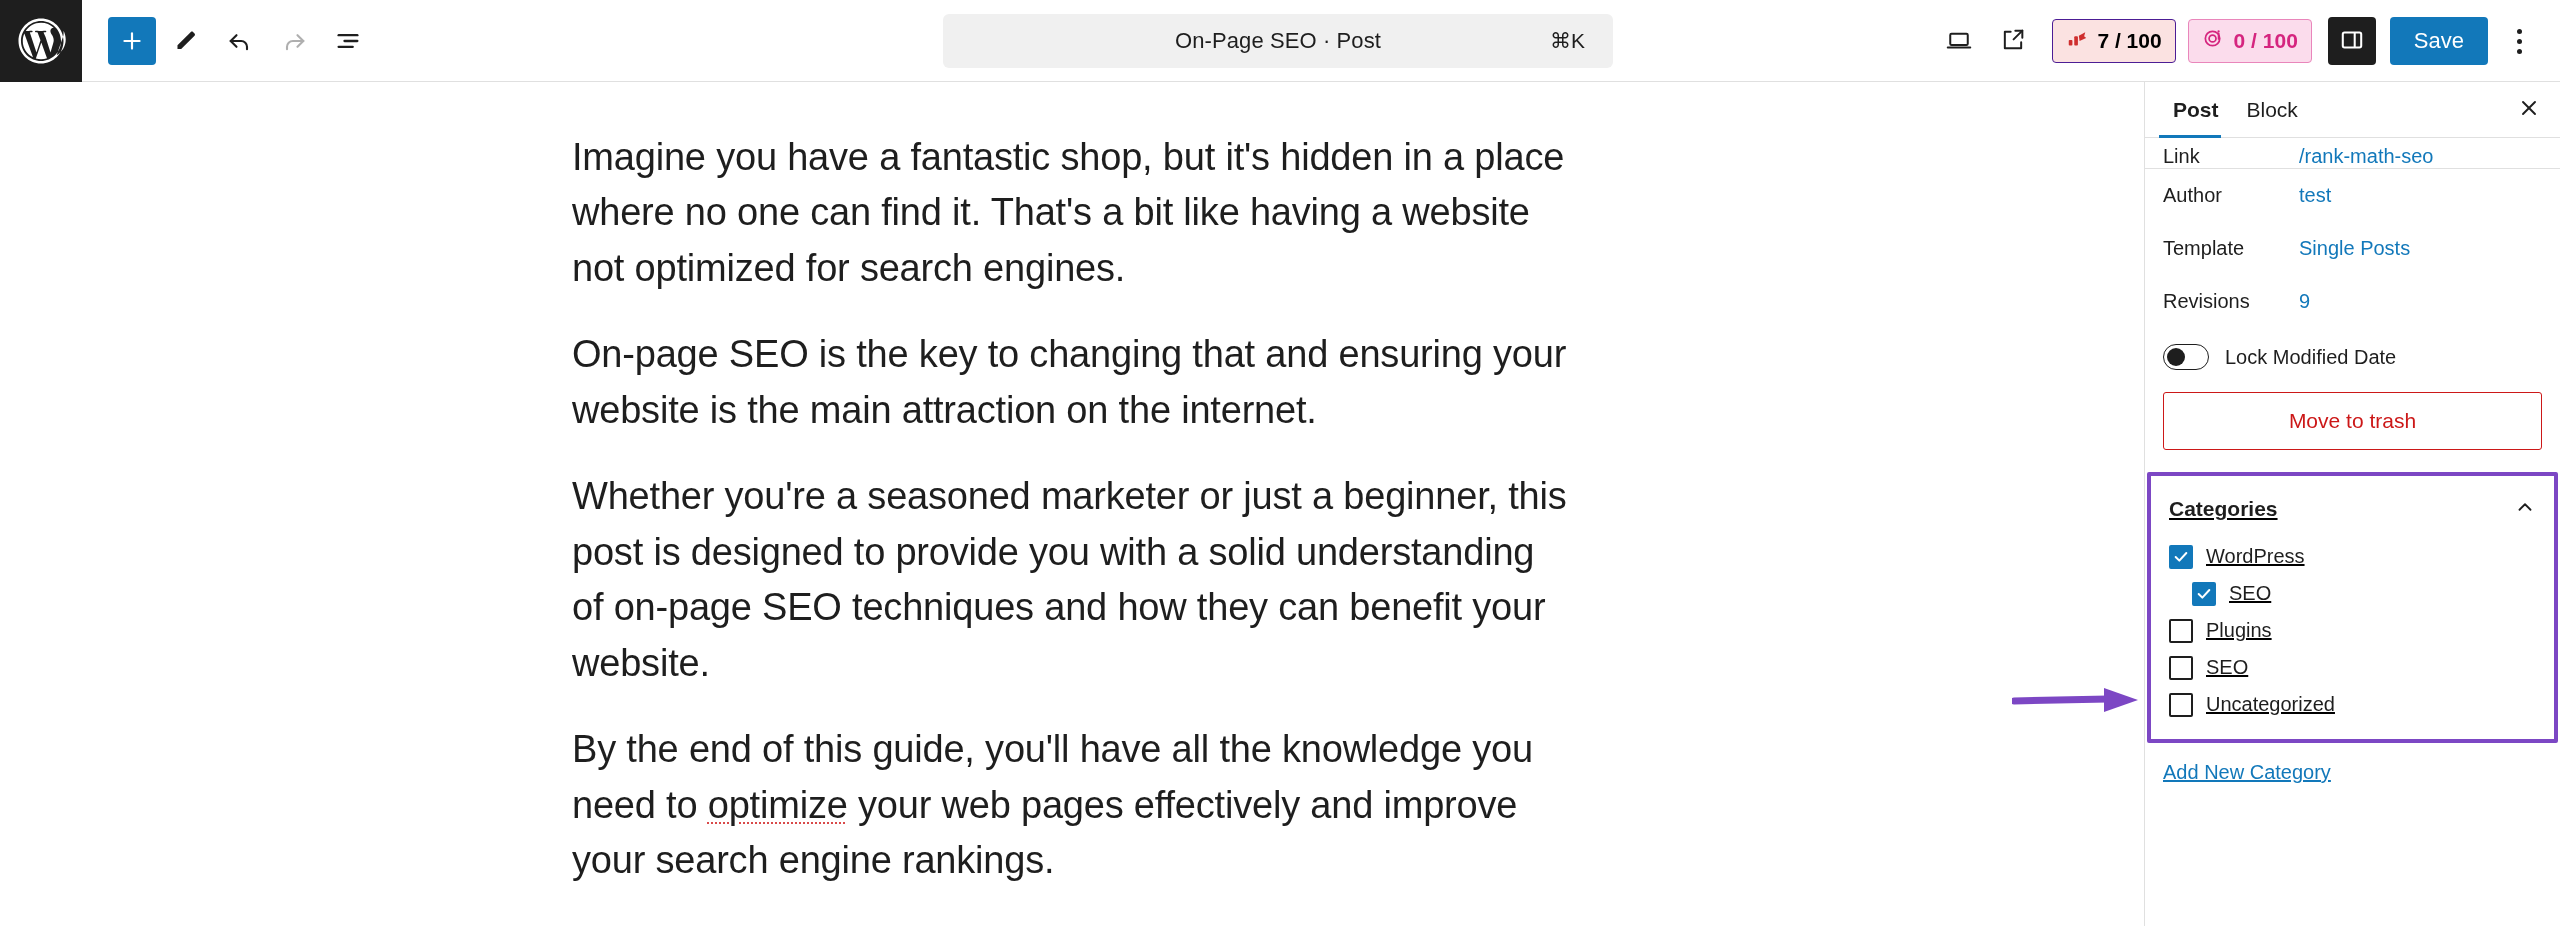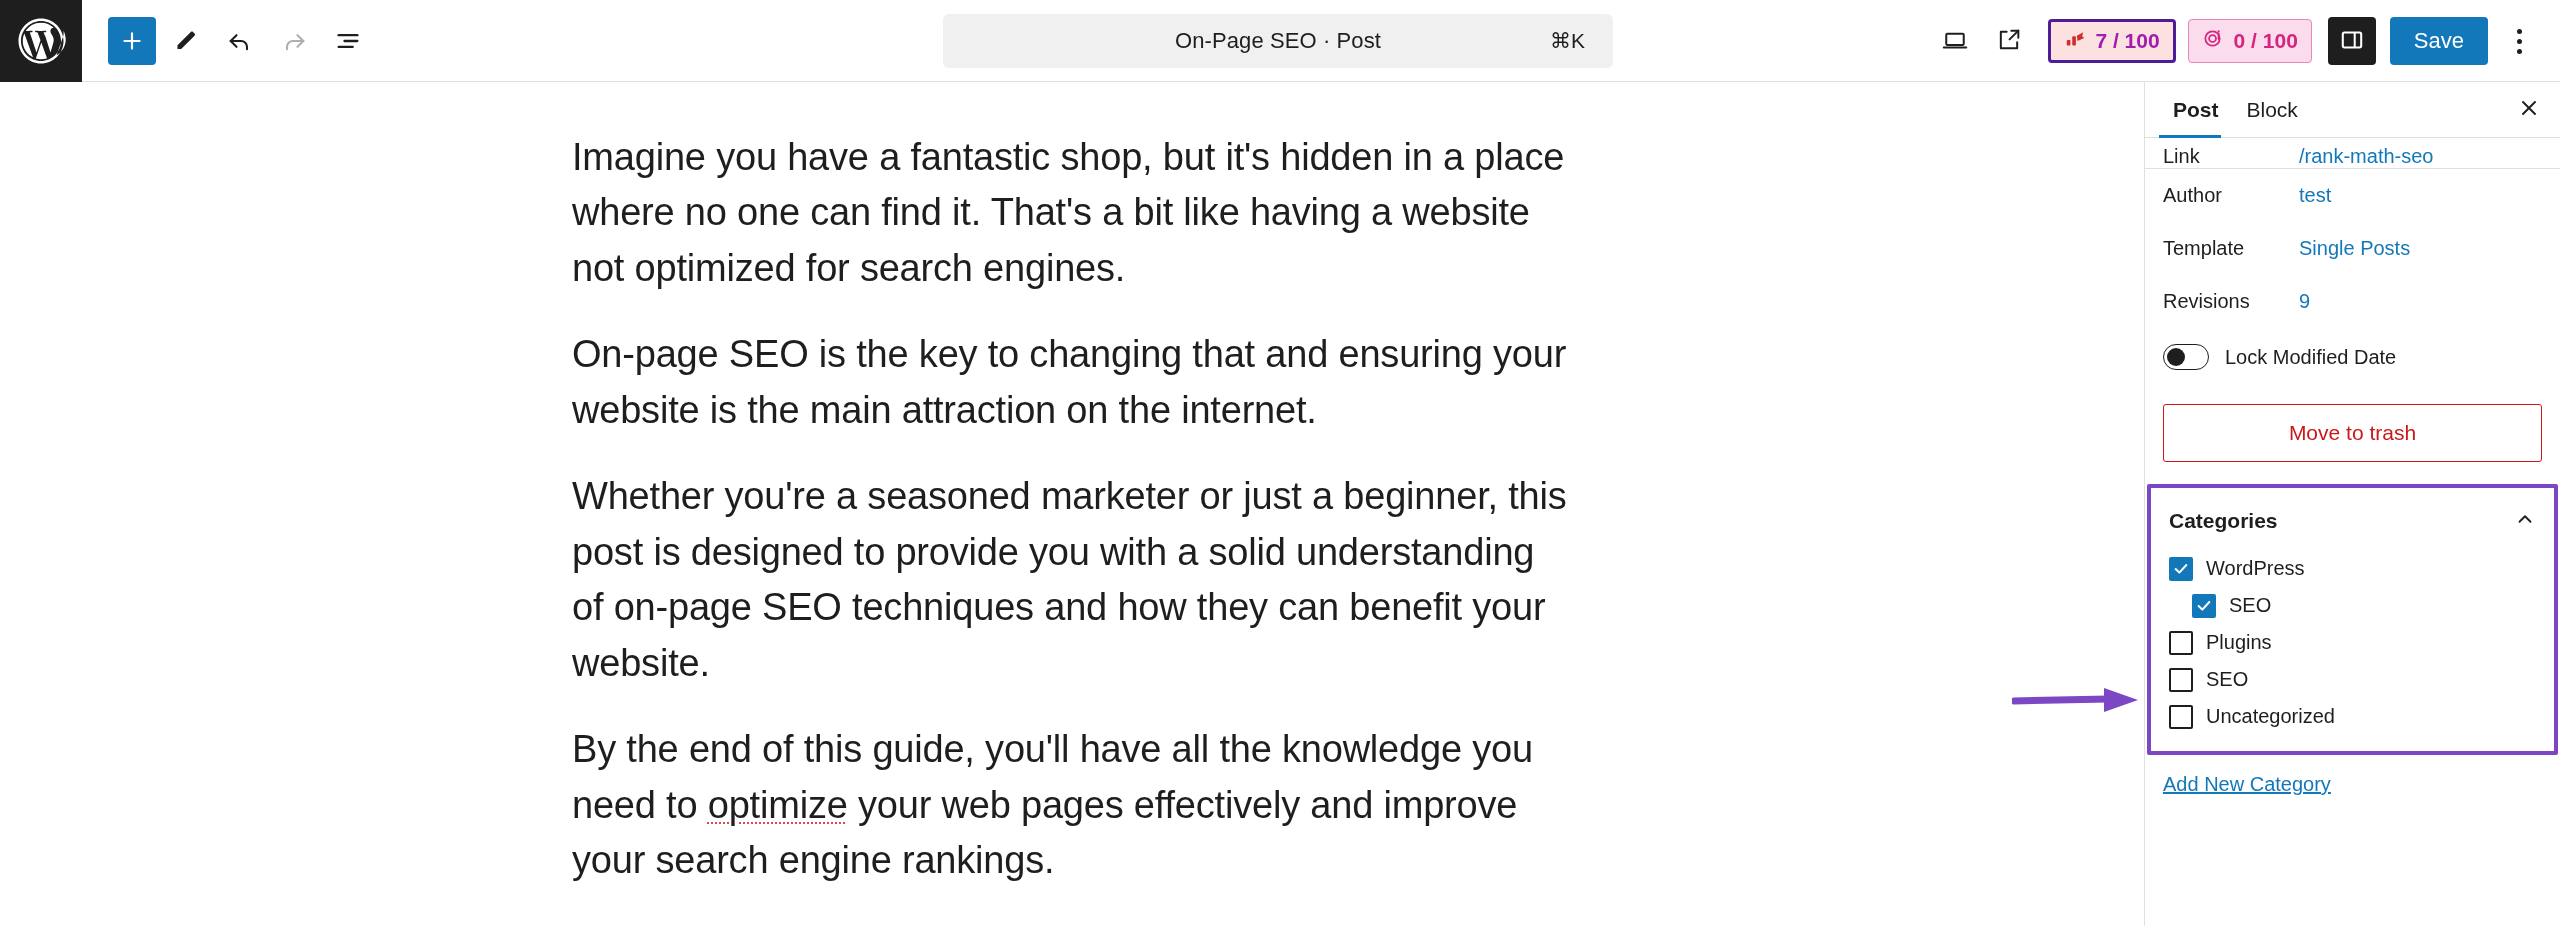--- a/index.html
+++ b/index.html
@@ -68,21 +68,21 @@
     background: transparent; border: none; cursor: pointer; border-radius: 3px;
   }
   .score-badge {
     display: flex; align-items: center; gap: 9px;
     height: 44px; padding: 0 13px;
     border-radius: 4px;
     font-size: 21px; font-weight: bold;
     margin-left: 12px;
     cursor: pointer;
   }
-  .score-seo { background: #fbe2e1; border: 3px solid #4c1d95; color: #a21caf; }
+  .score-seo { background: #fbe2e1; border: 1px solid #4c1d95; color: #000000; }
   .score-ai  { background: #fbdcec; border: 1px solid #e986bb; color: #d5257f; }
   .sidebar-toggle {
     width: 48px; height: 48px; margin-left: 16px;
     background: #1e1e1e; border-radius: 4px;
     display: flex; align-items: center; justify-content: center;
     cursor: pointer; border: none;
   }
   .save-btn {
     margin-left: 14px;
     height: 48px; padding: 0 24px;
@@ -207,38 +207,39 @@
   }
   .toggle .knob {
     position: absolute; left: 3px; top: 3px;
     width: 18px; height: 18px; border-radius: 50%;
     background: #1e1e1e;
   }
   .toggle-label { font-size: 20px; color: #1e1e1e; }
 
   .trash-btn {
     display: block;
-    margin: 18px 18px 22px 18px;
+    margin: 6px 18px 22px 18px;
     width: calc(100% - 36px);
     height: 58px;
     background: #fff;
     border: 1px solid #cc1818;
     border-radius: 3px;
     color: #cc1818;
     font-size: 21px;
     font-family: inherit;
     cursor: pointer;
   }
 
   .panel-categories {
     margin: 0 2px;
     border: 4px solid #7c47c4;
     border-radius: 2px;
     padding: 0px 0 16px 0;
     background: #fff;
+    text-decoration: underline;
   }
   .panel-head {
     display: flex; align-items: center; justify-content: space-between;
     padding: 20px 18px 16px 18px;
     cursor: pointer;
   }
   .panel-title { font-size: 21px; font-weight: bold; color: #1e1e1e; }
 
   .cat-item {
     display: flex; align-items: center; gap: 13px;

